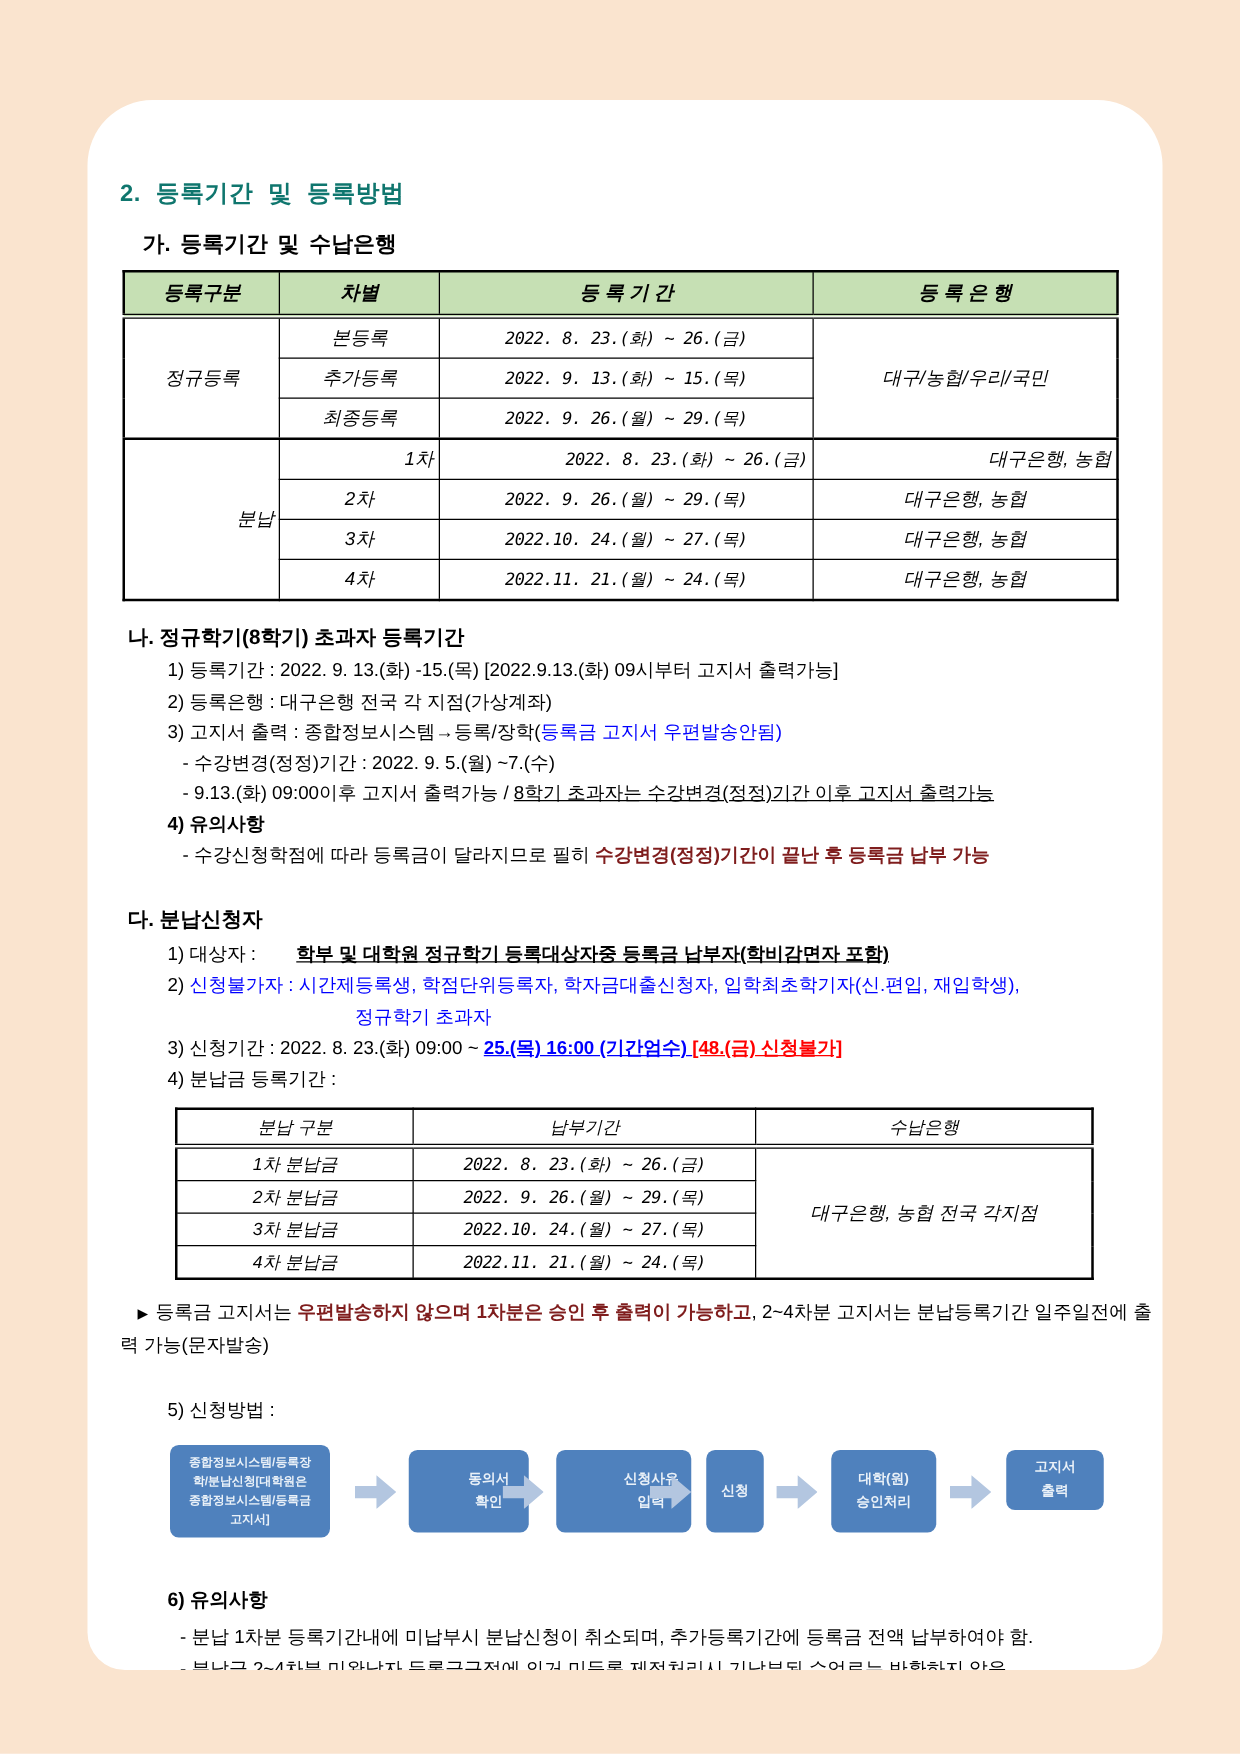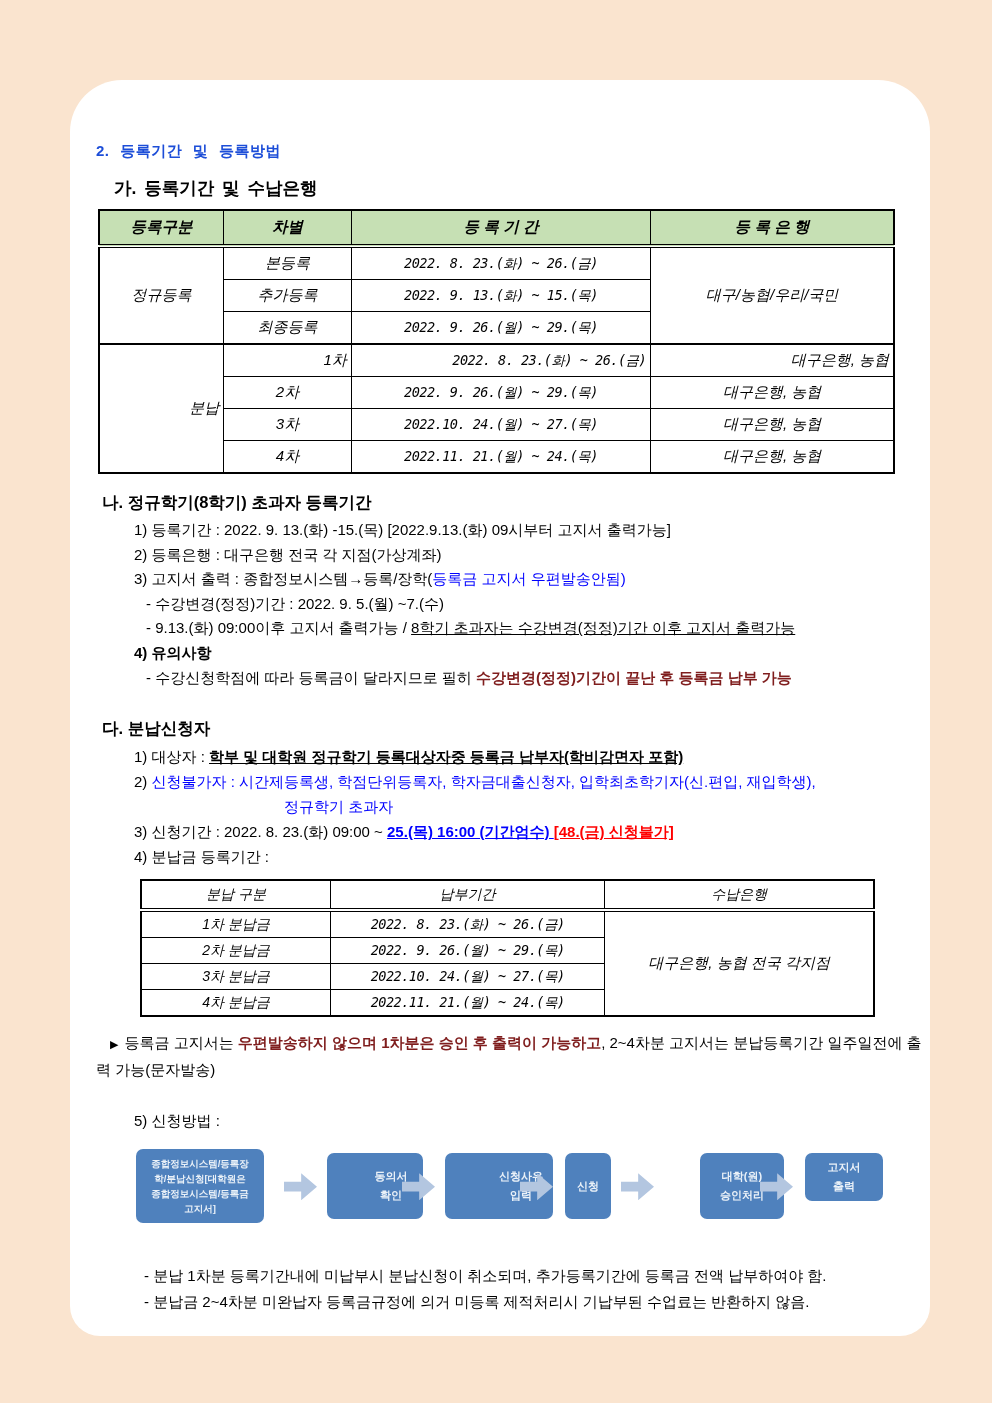--- a/index.html
+++ b/index.html
@@ -14,21 +14,21 @@
   .card {
     position:absolute; left:70px; top:80px;
     width:860px; height:1256px;
     background:#ffffff;
     border-radius:52px 52px 30px 30px;
     box-sizing:border-box;
     padding:62px 30px 0 26px;
     overflow:hidden;
   }
   .doc-title {
-    color:#1d4ed8; font-size:15px; font-weight:bold;
+    color:#0f766e; font-size:19px; font-weight:bold;
     word-spacing:6px; letter-spacing:0.5px;
   }
   .sec-a-heading {
     margin:15px 0 0 18px; font-size:17.5px; font-weight:bold; word-spacing:3px;
   }
   
   table { border-collapse:collapse;font-style:italic; }
   .tbl-a {
     margin:9px 0 0 2px; width:797px; font-size:15px;
     border:2px solid #000;
@@ -43,21 +43,21 @@
   .tbl-a tr.group-sep td { border-top:2px solid #000;text-align:right; }
   .period { font-family:"DejaVu Sans Mono","Liberation Sans",monospace; font-size:13.5px; letter-spacing:-0.5px; }
   
   .sec-heading { font-size:16.5px; font-weight:bold; margin:0 0 0 6px; }
   .sec-b { margin-top:18px; font-size:15px; }
   .sec-b .lines { margin:4px 0 0 38px; line-height:24.6px; }
   .dash-indent { margin-left:12px; }
   .blue { color:#0000ff; }
   .red-b { color:#7f1d1d; font-weight:bold; }
   .ul { text-decoration:underline; }
-  .bu { font-weight:bold; text-decoration:underline; }
+  .bu { font-weight:bold; text-decoration:underline;margin-left:28px; }
   .blue-bu { color:#0000ff; font-weight:bold; text-decoration:underline; }
   .red-bu { color:#ff0000; font-weight:bold; text-decoration:underline; }
   .sec-c { margin-top:28px; font-size:15px; }
   .sec-c .lines { margin:4px 0 0 38px; line-height:25px; }
   .line2-indent { margin-left:150px; }
   
   .tbl-b {
     margin:10px 0 0 44px; width:735px; font-size:14px;
     border:2px solid #000;
   }
@@ -74,21 +74,21 @@
   .flow { position:relative; height:82px; margin-top:16px; }
   .flow-box {
     position:absolute; background:#4f81bd; color:#eaf1f8;
     border-radius:7px; display:flex; align-items:center; justify-content:center;
     text-align:center; white-space:pre-line; font-weight:bold;
   }
   .flow-box.big { left:40px; top:2px; width:128px; height:74px; font-size:9.5px; line-height:15px; }
   .fb2 { left:231px; top:6px; width:64px; height:66px; font-size:11px; line-height:19px;padding-left:32px; }
   .fb3 { left:349px; top:6px; width:64px; height:66px; font-size:11px; line-height:19px;padding-left:44px; }
   .fb4 { left:469px; top:6px; width:46px; height:66px; font-size:11px; line-height:19px; }
-  .fb5 { left:569px; top:6px; width:84px; height:66px; font-size:11px; line-height:19px;margin-left:35px; }
+  .fb5 { left:569px; top:6px; width:84px; height:66px; font-size:11px; line-height:19px; }
   .fb6 { left:709px; top:6px; width:78px; height:48px; font-size:11px; line-height:19px; }
   .flow-arrow {
     position:absolute; top:26px; width:33px; height:27px; background:#b3c6e0;
     clip-path:polygon(0 32%, 52% 32%, 52% 0, 100% 50%, 52% 100%, 52% 68%, 0 68%);
   }
   .fa1 { left:188px; } .fa2 { left:306px; } .fa3 { left:424px; }
   .fa4 { left:525px; } .fa5 { left:664px; }
   
   .sec-d { margin-top:34px; font-size:15px; }
   .sec-d .heading { font-weight:bold; margin-left:38px; font-size:15.5px; }
@@ -231,20 +231,21 @@
       <div class="flow-box fb4">신청</div>
       <div class="flow-arrow fa4"></div>
       <div class="flow-box fb5">대학(원)
 승인처리</div>
       <div class="flow-arrow fa5"></div>
       <div class="flow-box fb6">고지서
 출력</div>
     </div>
 
     <div class="sec-d">
+      <div class="heading">6) 유의사항</div>
       <div class="lines">
         <div>- 분납 1차분 등록기간내에 미납부시 분납신청이 취소되며, 추가등록기간에 등록금 전액 납부하여야 함.</div>
         <div>- 분납금 2~4차분 미완납자 등록금규정에 의거 미등록 제적처리시 기납부된 수업료는 반환하지 않음.</div>
 
       </div>
     </div>
   </div>
 
 </div>
 

